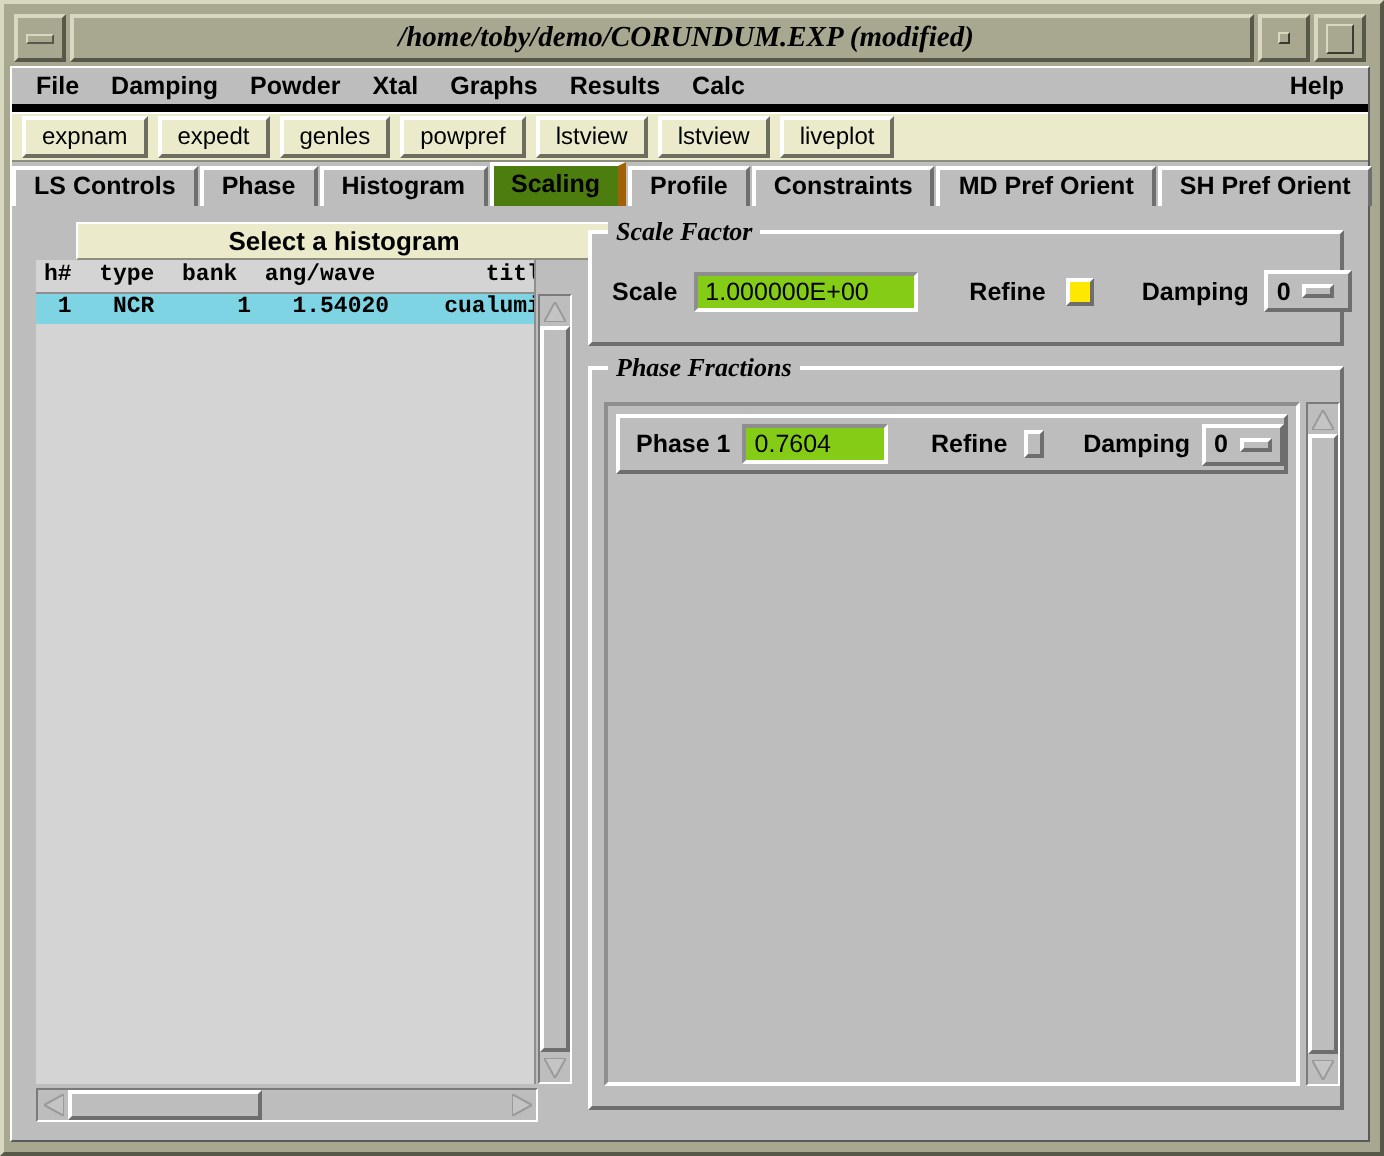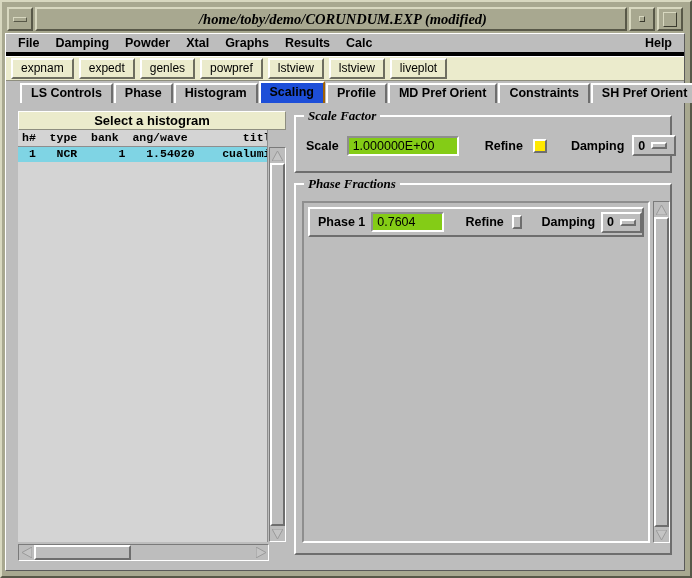--- a/index.html
+++ b/index.html
@@ -182,63 +182,64 @@
   }
 
   
   .tabstrip {
     position: relative;
     height: 22px;
     box-sizing: border-box;
     background: #bdbdbd;
     display: flex;
     align-items: flex-end;
-    padding-left: 14px;
+    padding-left: 0;
   }
   .tab {
     box-sizing: border-box;
     height: 20px;
     background: #bdbdbd;
     border-top: 2px solid #ffffff;
     border-left: 2px solid #ffffff;
     border-right: 2px solid #6e6e6e;
     padding: 0 9px;
     font-family: "Liberation Sans", sans-serif;
     font-weight: bold;
     font-size: 12.5px;
     line-height: 17px;
     white-space: nowrap;
     cursor: default;
     margin-right: 1px;
   }
   .tab.active {
     height: 22px;
-    background: #1d4ed8;
+    background: #4d7c0f;
     line-height: 19px;
     border-top: 2px solid #ffffff;
     border-left: 2px solid #ffffff;
-    border-right: 2px solid #a16207;
+    border-right: 4px solid #a16207;
   }
 
   
   .body-area {
     position: absolute;
     left: 0; top: 69px;
     width: 678px;
     height: 467px;
     background: #bdbdbd;
   }
 
   
   .list-panel {
     position: absolute;
     left: 12px; top: 8px;
     width: 268px;
     height: 448px;
     box-sizing: border-box;
+    padding-left: 20px;
   }
   .list-title {
     box-sizing: border-box;
     width: 268px;
     height: 19px;
     background: #ebebcc;
     border-top: 1px solid #ffffff;
     border-left: 1px solid #ffffff;
     border-right: 1px solid #8e8e80;
     border-bottom: 1px solid #8e8e80;
@@ -502,22 +503,22 @@
         <div class="tool-btn">lstview</div>
         <div class="tool-btn">liveplot</div>
       </div>
 
       <div class="tabstrip">
         <div class="tab">LS Controls</div>
         <div class="tab">Phase</div>
         <div class="tab">Histogram</div>
         <div class="tab active">Scaling</div>
         <div class="tab">Profile</div>
+        <div class="tab">Constraints</div>
         <div class="tab">MD Pref Orient</div>
-        <div class="tab">Constraints</div>
         <div class="tab">SH Pref Orient</div>
 
       </div>
 
       <div class="body-area">
 
         <div class="list-panel">
           <div class="list-title">Select a histogram</div>
 
           <div class="list-body-wrap">

